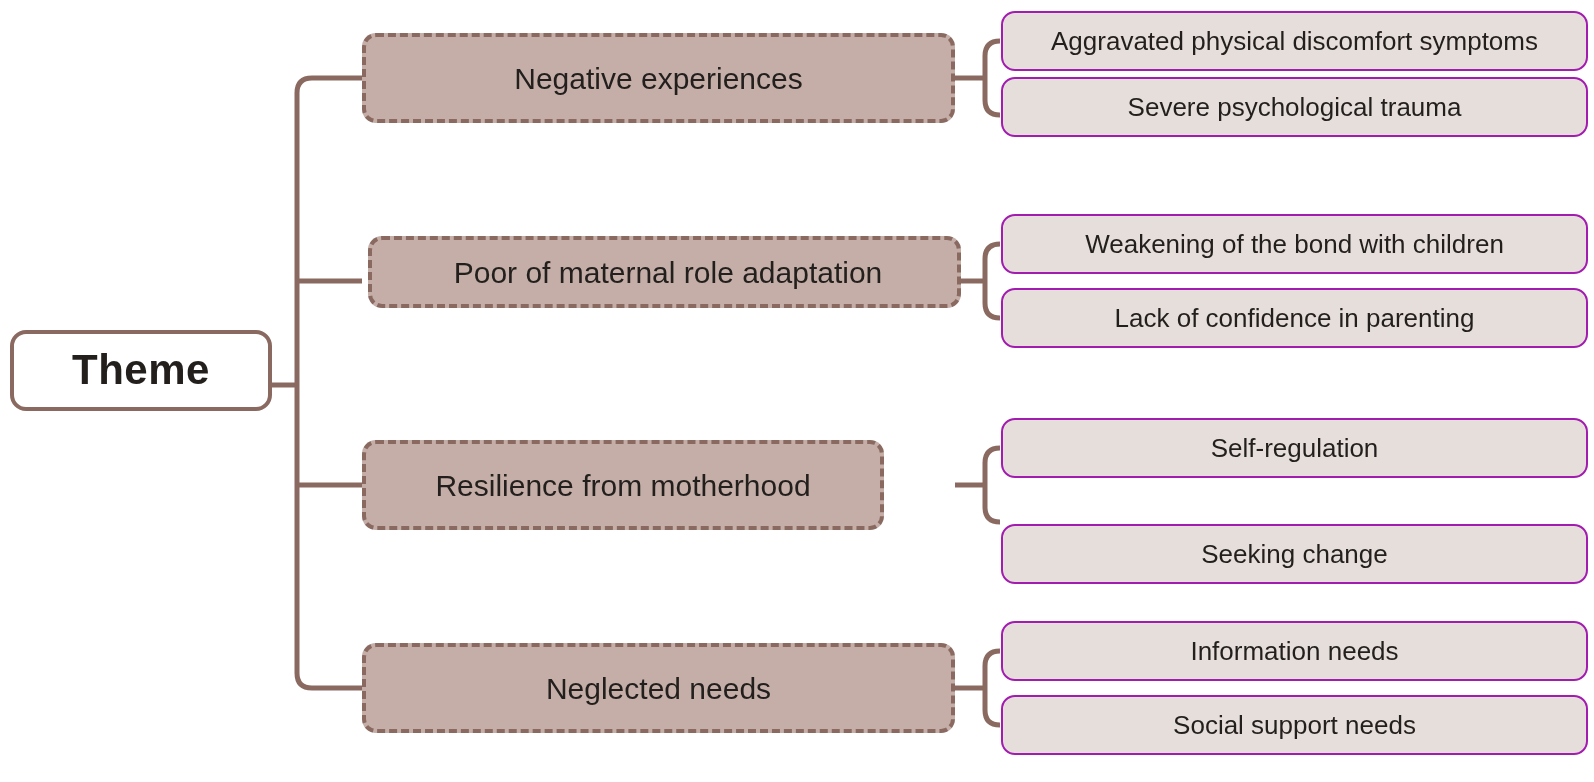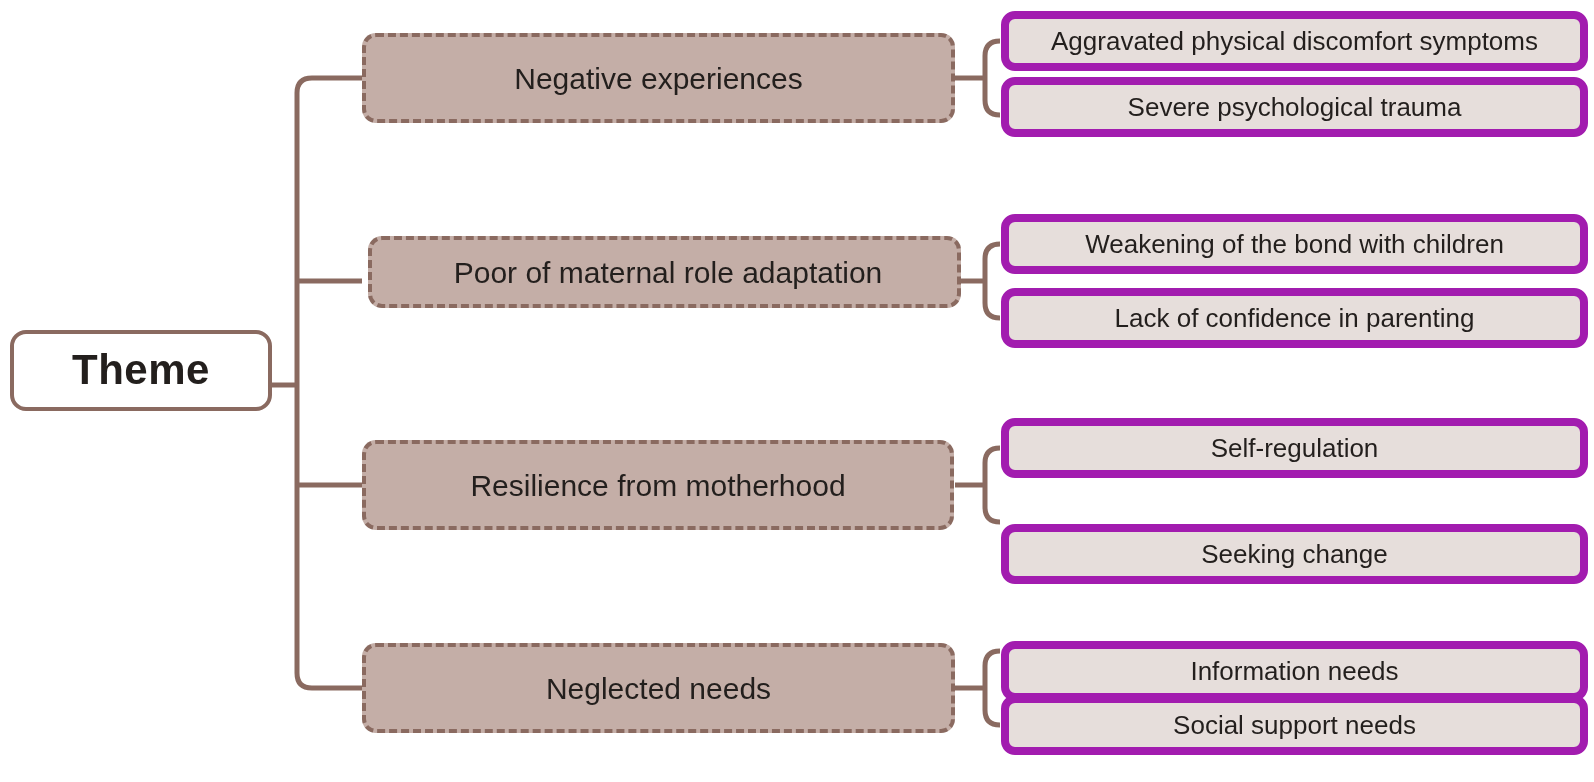--- a/index.html
+++ b/index.html
@@ -45,21 +45,21 @@
   .node-branch {
     background: #c4aea7;
     border: 4px dashed #8a6a60;
     border-radius: 14px;
     font-size: 30px;
     font-weight: normal;
     text-align: right;
   }
   .node-leaf {
     background: #e6dedb;
-    border: 8px solid #a21caf;
+    border: 2px solid #a21caf;
     border-radius: 14px;
     font-size: 26px;
     font-weight: normal;
   }
 </style>
 </head>
 <body>
 
 <div id="canvas">
 
@@ -114,33 +114,33 @@
   <div class="node node-branch" style="left:368px; top:236px; width:593px; height:72px;padding-left:7px;">
     <span>Poor of maternal role adaptation</span>
   </div>
   <div class="node node-leaf" style="left:1001px; top:214px; width:587px; height:60px;">
     <span>Weakening of the bond with children</span>
   </div>
   <div class="node node-leaf" style="left:1001px; top:288px; width:587px; height:60px;">
     <span>Lack of confidence in parenting</span>
   </div>
 
-  <div class="node node-branch" style="left:362px; top:440px; width:592px; height:90px;">
+  <div class="node node-branch" style="left:362px; top:440px; width:522px; height:90px;">
     <span>Resilience from motherhood</span>
   </div>
   <div class="node node-leaf" style="left:1001px; top:418px; width:587px; height:60px;">
     <span>Self-regulation</span>
   </div>
   <div class="node node-leaf" style="left:1001px; top:492px; width:587px; height:60px;margin-top:32px;">
     <span>Seeking change</span>
   </div>
 
   <div class="node node-branch" style="left:362px; top:643px; width:593px; height:90px;">
     <span>Neglected needs</span>
   </div>
-  <div class="node node-leaf" style="left:1001px; top:621px; width:587px; height:60px;margin-top:20px;">
+  <div class="node node-leaf" style="left:1001px; top:621px; width:587px; height:60px;">
     <span>Information needs</span>
   </div>
   <div class="node node-leaf" style="left:1001px; top:695px; width:587px; height:60px;">
     <span>Social support needs</span>
   </div>
 
 </div>
 
 </body></html>

